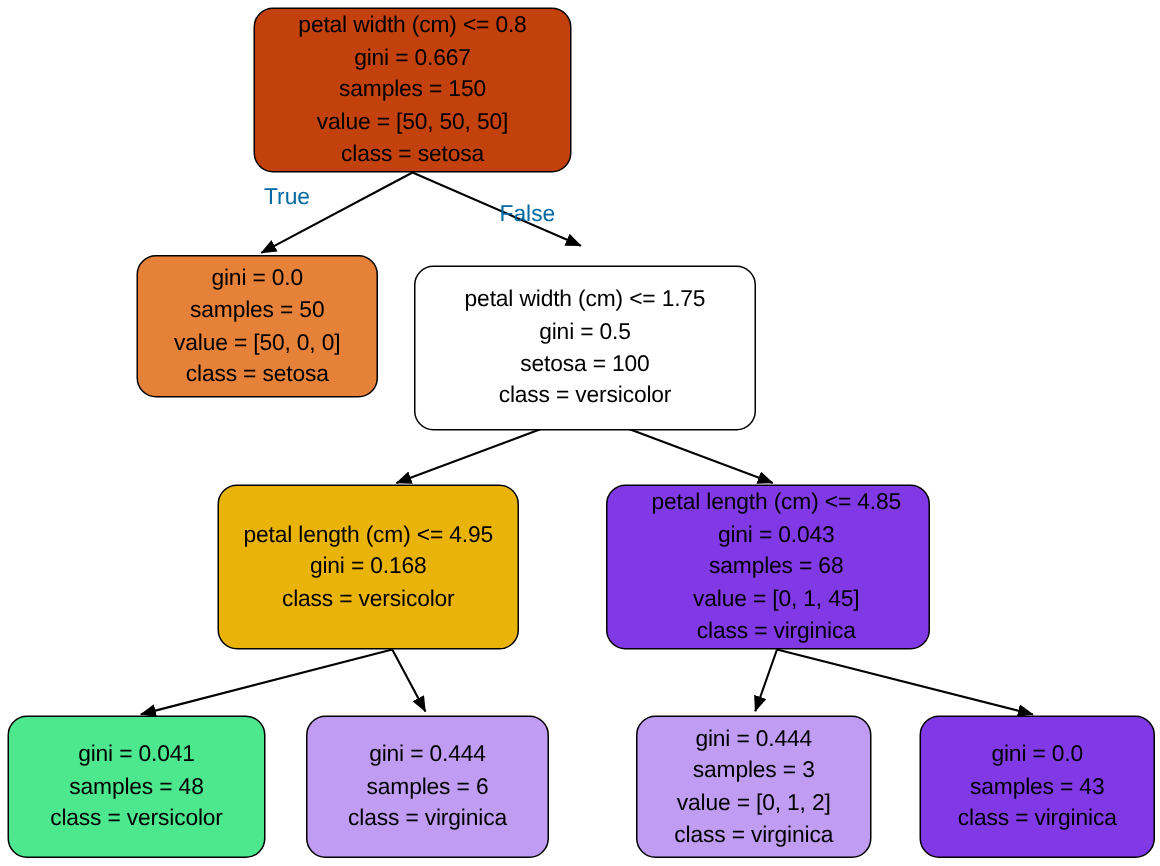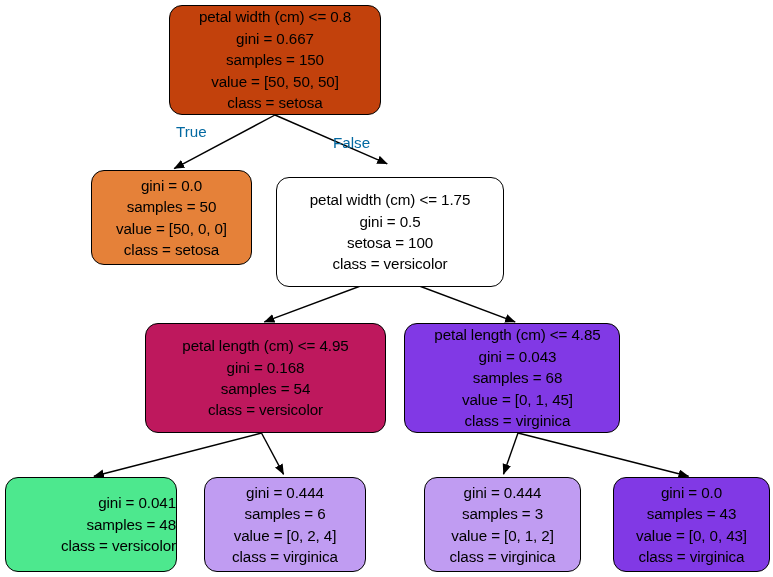--- a/index.html
+++ b/index.html
@@ -85,54 +85,51 @@
         <span class="line">samples = 50</span>
         <span class="line">value = [50, 0, 0]</span>
         <span class="line">class = setosa</span>
       </div>
       <div class="node" style="left: 276px; top: 165px; width: 228px; height: 110px; background: rgb(255, 255, 255); margin-top: 12px;">
         <span class="line">petal width (cm) &lt;= 1.75</span>
         <span class="line">gini = 0.5</span>
         <span class="line">setosa = 100</span>
         <span class="line">class = versicolor</span>
       </div>
-      <div class="node" style="left: 145px; top: 323px; width: 241px; height: 110px; background: #be185d;">
+      <div class="node" style="left: 145px; top: 323px; width: 201px; height: 110px; background: #eab308;">
         <span class="line">petal length (cm) &lt;= 4.95</span>
         <span class="line">gini = 0.168</span>
-        <span class="line">samples = 54</span>
         <span class="line">class = versicolor</span>
       </div>
       <div class="node" style="left: 404px; top: 323px; width: 216px; height: 110px; background: rgb(129, 57, 229); padding-left: 11px;">
         <span class="line">petal length (cm) &lt;= 4.85</span>
         <span class="line">gini = 0.043</span>
         <span class="line">samples = 68</span>
         <span class="line">value = [0, 1, 45]</span>
         <span class="line">class = virginica</span>
       </div>
-      <div class="node" style="left: 5px; top: 477px; width: 172px; height: 95px; background: rgb(77, 232, 142); align-items: flex-end;">
+      <div class="node" style="left: 5px; top: 477px; width: 172px; height: 95px; background: rgb(77, 232, 142);">
         <span class="line">gini = 0.041</span>
         <span class="line">samples = 48</span>
         <span class="line">class = versicolor</span>
       </div>
       <div class="node" style="left: 204px; top: 477px; width: 162px; height: 95px; background: rgb(192, 156, 242);">
         <span class="line">gini = 0.444</span>
         <span class="line">samples = 6</span>
-        <span class="line">value = [0, 2, 4]</span>
         <span class="line">class = virginica</span>
       </div>
       <div class="node" style="left: 424px; top: 477px; width: 157px; height: 95px; background: rgb(192, 156, 242);">
         <span class="line">gini = 0.444</span>
         <span class="line">samples = 3</span>
         <span class="line">value = [0, 1, 2]</span>
         <span class="line">class = virginica</span>
       </div>
       <div class="node" style="left: 613px; top: 477px; width: 157px; height: 95px; background: rgb(129, 57, 229);">
         <span class="line">gini = 0.0</span>
         <span class="line">samples = 43</span>
-        <span class="line">value = [0, 0, 43]</span>
         <span class="line">class = virginica</span>
       </div>
     </div>
   <div id="label-layer">
       <div class="edge-label" style="left: 176px; top: 123px;">True</div>
       <div class="edge-label" style="left: 333px; top: 134px;">False</div>
     </div>
 
 </div>
 

